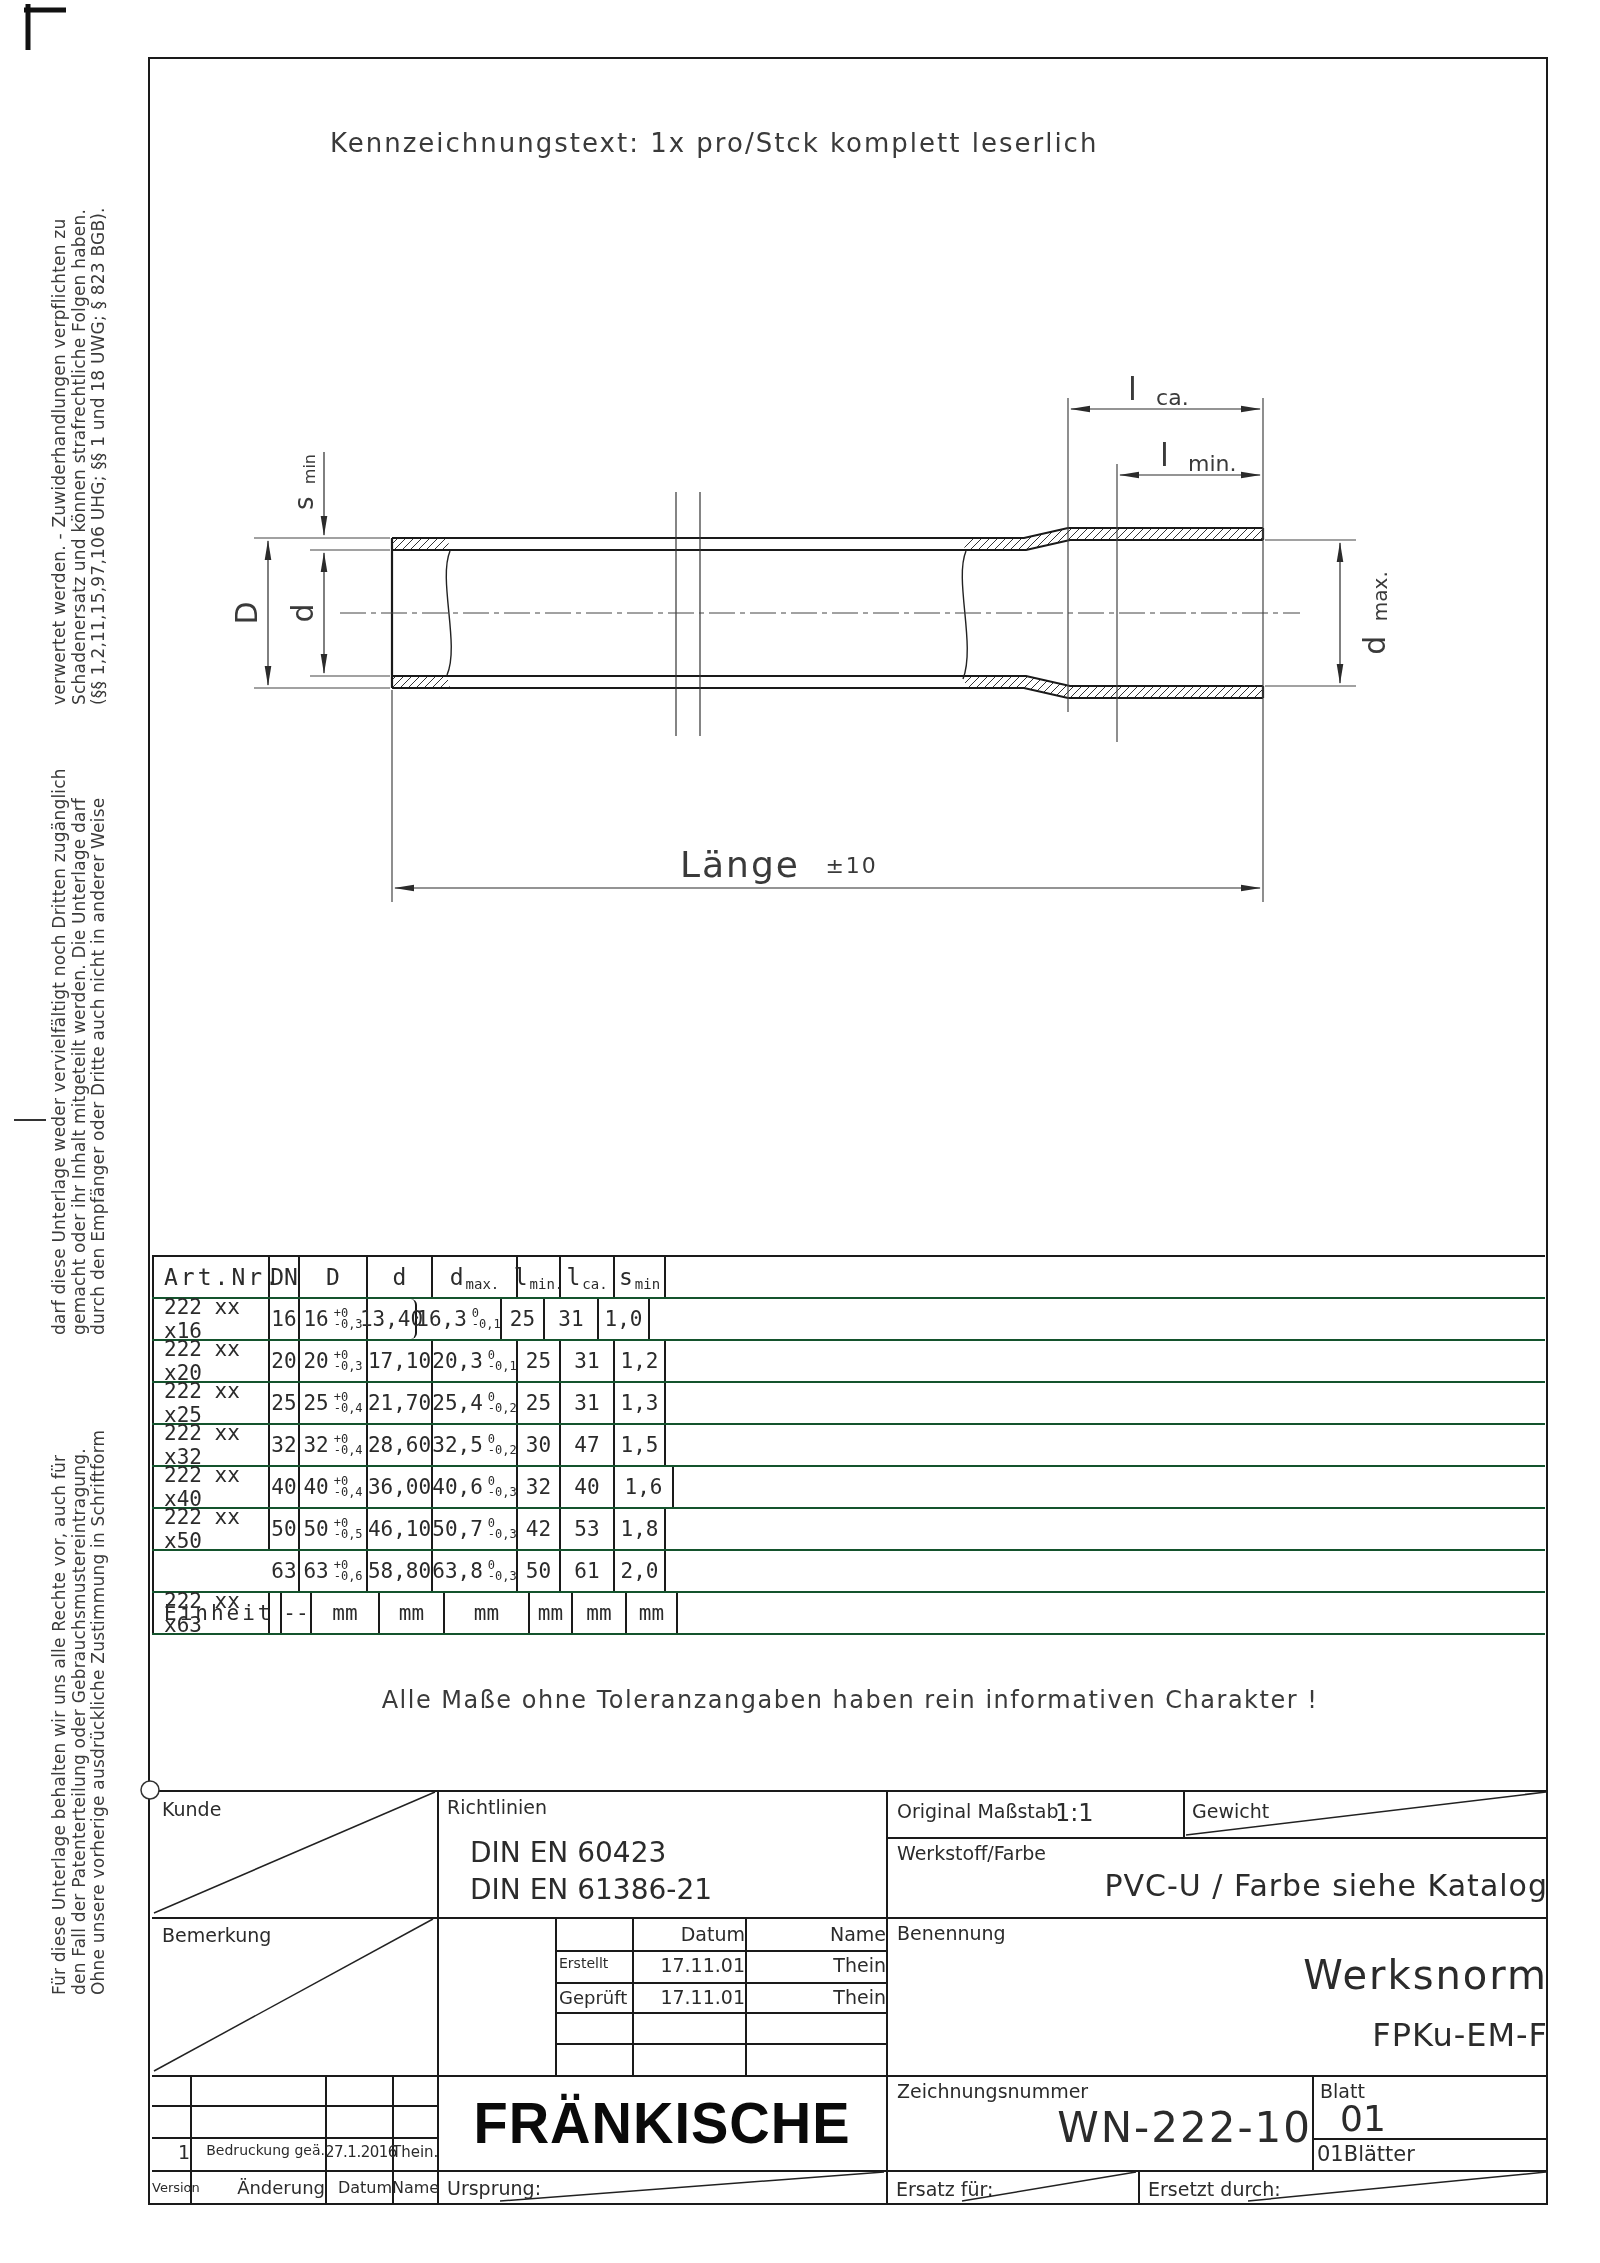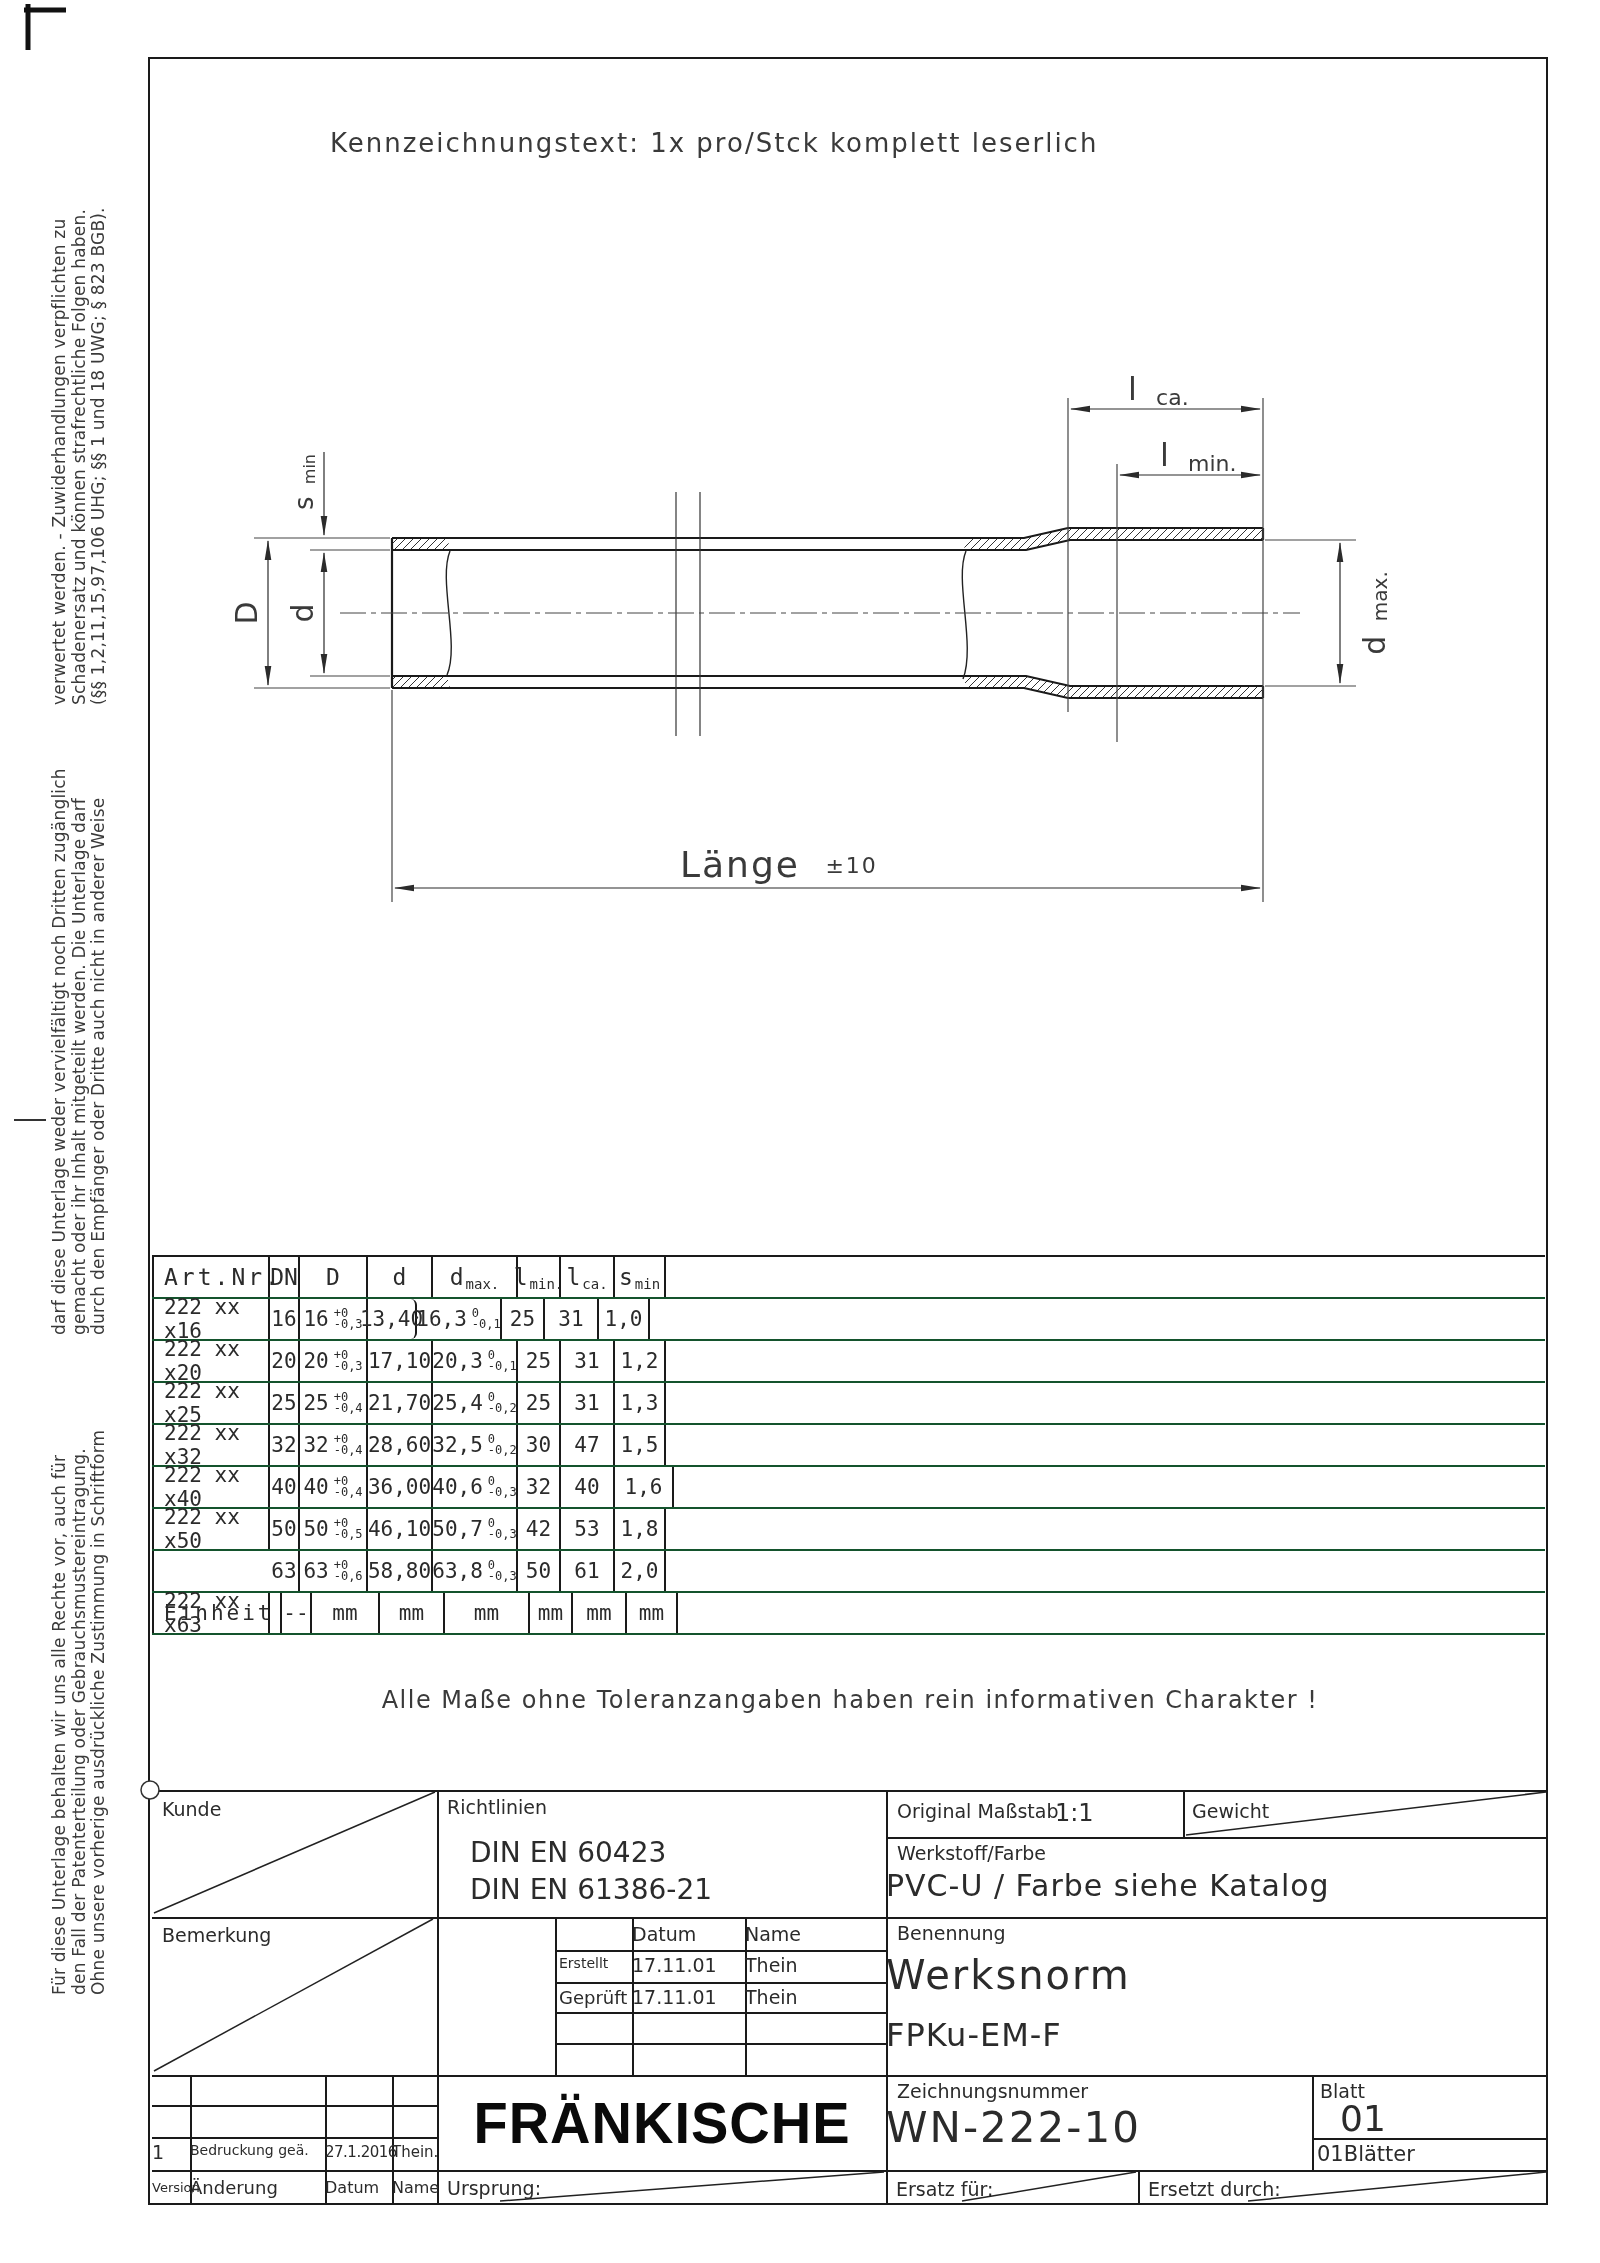--- a/index.html
+++ b/index.html
@@ -25,21 +25,21 @@
   .tcell.left{justify-content:flex-start;padding-left:10px;}
   .hmain{font-size:23px;font-family:"DejaVu Sans Mono",monospace;}
   .hsub{font-size:14px;align-self:flex-end;margin:0 0 5px 2px;font-family:"DejaVu Sans Mono",monospace;}
   .ls3{letter-spacing:3px;}
   .tol{display:flex;flex-direction:column;font-size:12px;line-height:11px;margin-left:5px;text-align:left;}
   
   .hline,.vline{position:absolute;background:#1a1a1a;}
   
   .tb-label{position:absolute;font-size:19px;color:#2b2b2b;}
   .tb-big{position:absolute;color:#2b2b2b;}
-  .ctr{text-align:left;}
+  .ctr{text-align:right;}
   .logo{position:absolute;left:437px;top:2077px;width:450px;height:90px;
         display:flex;align-items:center;justify-content:center;
         font-family:"Liberation Sans",sans-serif;font-weight:900;font-size:56px;
         letter-spacing:1px;color:#0a0a0a;transform:scaleY(1.04);}
   svg.ovl{position:absolute;left:0;top:0;pointer-events:none;}
   .dimtxt{font-family:"DejaVu Sans",sans-serif;fill:#3a3a3a;}
 </style>
 </head>
 <body>
 

